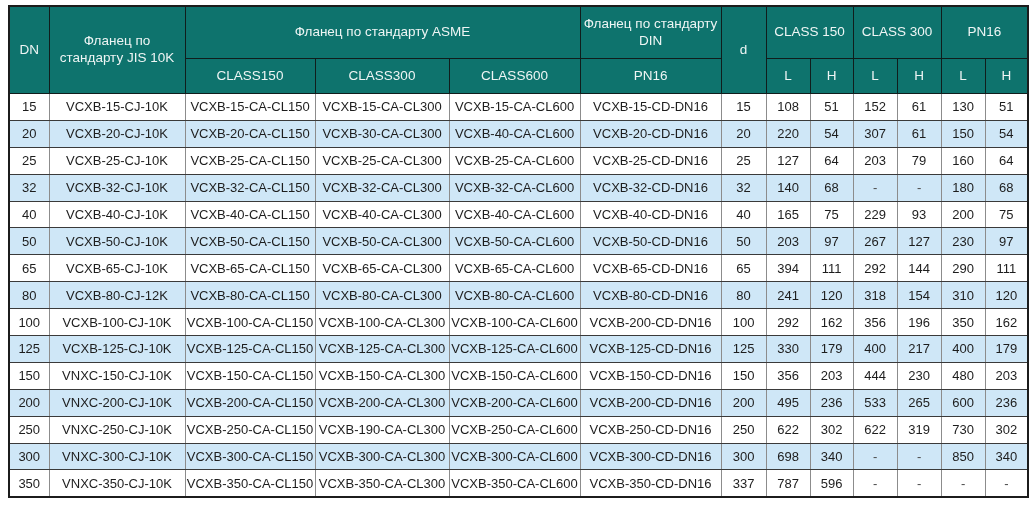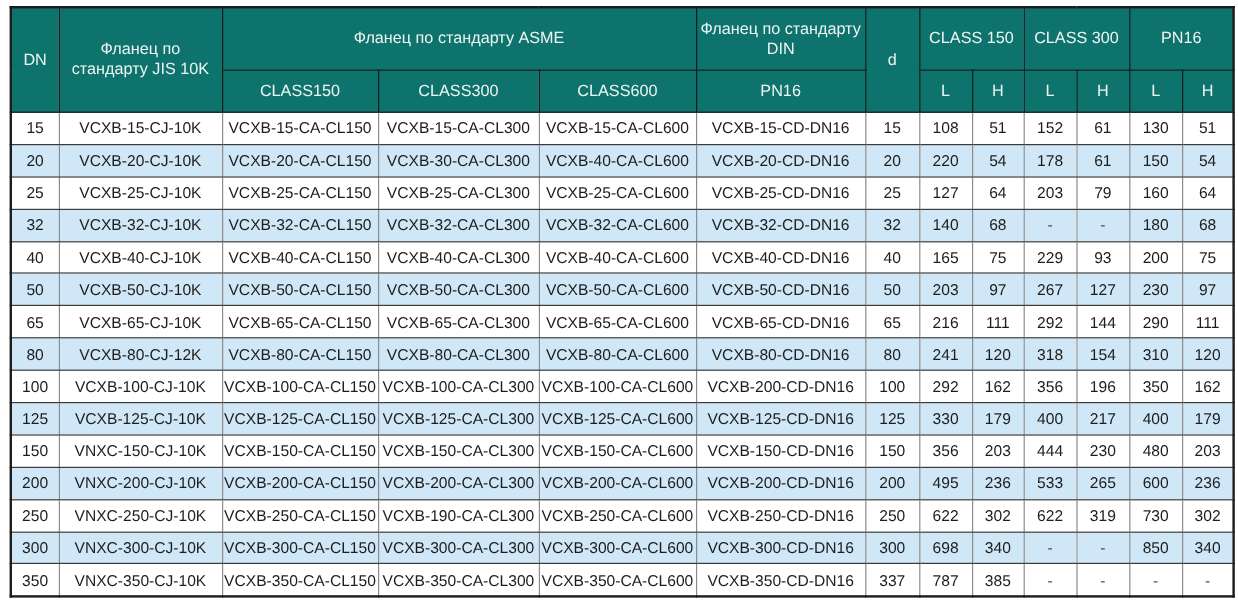--- a/index.html
+++ b/index.html
@@ -116,21 +116,21 @@
         <tr class="alt">
     <td>20</td>
     <td>VCXB-20-CJ-10K</td>
     <td>VCXB-20-CA-CL150</td>
     <td>VCXB-30-CA-CL300</td>
     <td>VCXB-40-CA-CL600</td>
     <td>VCXB-20-CD-DN16</td>
     <td>20</td>
     <td>220</td>
     <td>54</td>
-    <td>178</td>
+    <td>307</td>
     <td>61</td>
     <td>150</td>
     <td>54</td>
   </tr>
         <tr>
     <td>25</td>
     <td>VCXB-25-CJ-10K</td>
     <td>VCXB-25-CA-CL150</td>
     <td>VCXB-25-CA-CL300</td>
     <td>VCXB-25-CA-CL600</td>
@@ -189,21 +189,21 @@
     <td>97</td>
   </tr>
         <tr>
     <td>65</td>
     <td>VCXB-65-CJ-10K</td>
     <td>VCXB-65-CA-CL150</td>
     <td>VCXB-65-CA-CL300</td>
     <td>VCXB-65-CA-CL600</td>
     <td>VCXB-65-CD-DN16</td>
     <td>65</td>
-    <td>216</td>
+    <td>394</td>
     <td>111</td>
     <td>292</td>
     <td>144</td>
     <td>290</td>
     <td>111</td>
   </tr>
         <tr class="alt">
     <td>80</td>
     <td>VCXB-80-CJ-12K</td>
     <td>VCXB-80-CA-CL150</td>
@@ -310,21 +310,21 @@
   </tr>
         <tr>
     <td>350</td>
     <td>VNXC-350-CJ-10K</td>
     <td>VCXB-350-CA-CL150</td>
     <td>VCXB-350-CA-CL300</td>
     <td>VCXB-350-CA-CL600</td>
     <td>VCXB-350-CD-DN16</td>
     <td>337</td>
     <td>787</td>
-    <td>385</td>
+    <td>596</td>
     <td class="dash">-</td>
     <td class="dash">-</td>
     <td class="dash">-</td>
     <td class="dash">-</td>
   </tr>
       </tbody>
   </table>
 </div>
 
 </body></html>

